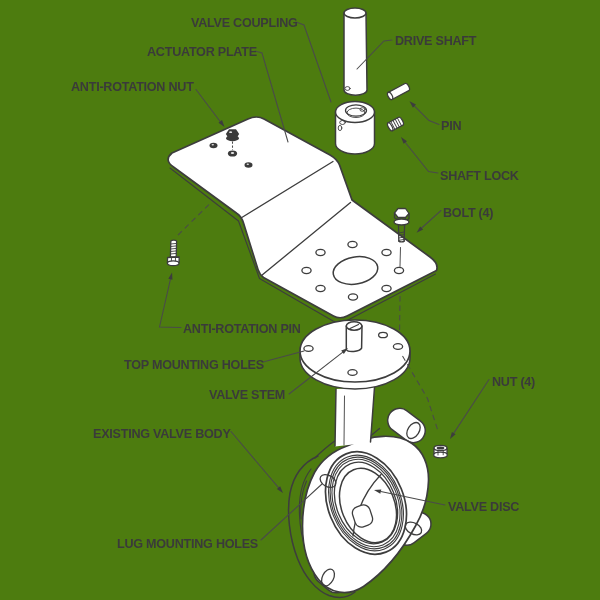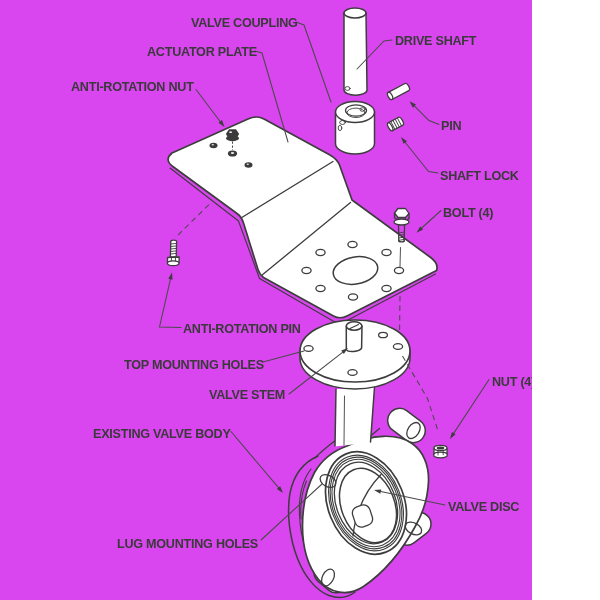--- a/index.html
+++ b/index.html
@@ -1,16 +1,16 @@
 <!DOCTYPE html>
 <html><head>
 <meta charset="utf-8">
 <style>
   html,body{margin:0;padding:0;background:#ffffff;}
-  #stage{width:532px;height:600px;background:#d946ef;position:relative;overflow:hidden;}
+  #stage{width:600px;height:600px;background:#4d7c0f;position:relative;overflow:hidden;}
   svg{display:block;}
   .lbl{font-family:"Liberation Sans","DejaVu Sans",sans-serif;
        font-size:12.6px;font-weight:bold;letter-spacing:-0.25px;fill:#3a3a3a;}
   .ln{stroke:#3d3d3d;fill:none;stroke-linecap:round;stroke-linejoin:round;}
   .w17{stroke-width:1.7}.w15{stroke-width:1.5}.w13{stroke-width:1.3}
   .w11{stroke-width:1.1}.w09{stroke-width:0.9}
   .fw{fill:#ffffff;}
   .dk{fill:#3b3b3b;stroke:none;}
   .arr{fill:#3d3d3d;stroke:none;}
   .leader{stroke:#4a4a4a;stroke-width:1.05;fill:none;stroke-linecap:round;}

